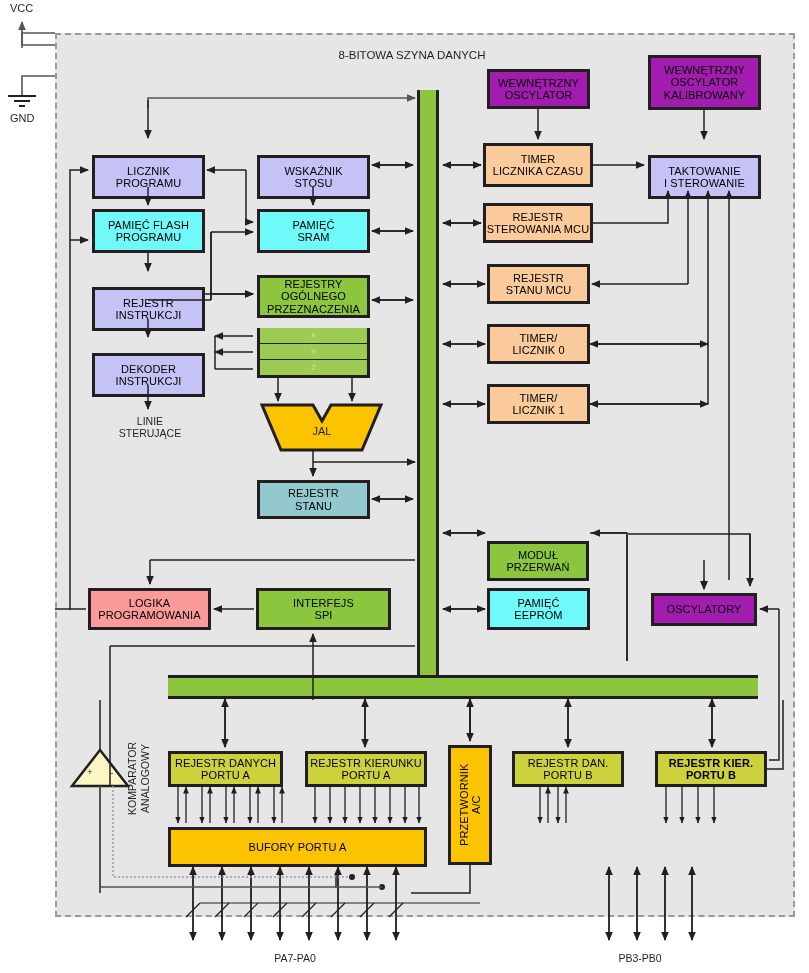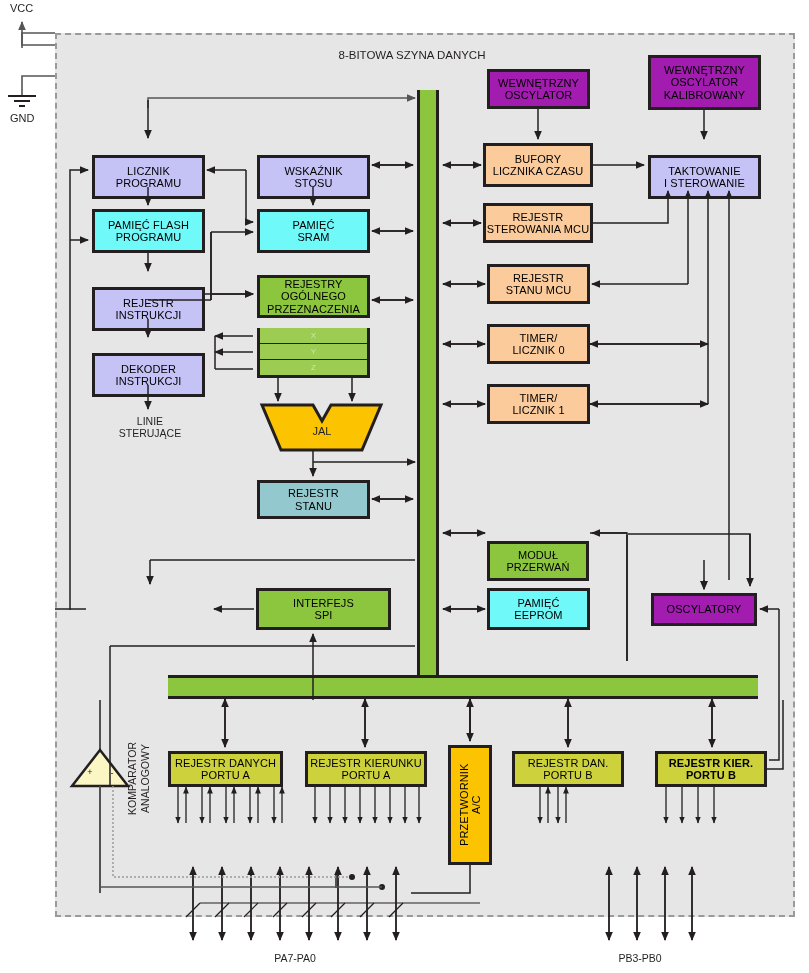--- a/index.html
+++ b/index.html
@@ -96,35 +96,37 @@
   <div class="lbl" style="left:282px;top:425px;width:80px;font-size:11px;">JAL</div>
 
   <div class="blk teal" style="left:257px;top:480px;width:113px;height:39px;">REJESTR
 STANU</div>
 
   <div class="blk amber" style="left:487px;top:69px;width:103px;height:40px;">WEWNĘTRZNY
 OSCYLATOR</div>
   <div class="blk amber" style="left:648px;top:55px;width:113px;height:55px;">WEWNĘTRZNY
 OSCYLATOR
 KALIBROWANY</div>
-  <div class="blk peach" style="left:483px;top:143px;width:110px;height:44px;">BUFORY
+  <div class="blk peach" style="left:483px;top:143px;width:110px;height:44px;">TIMER
 LICZNIKA CZASU</div>
   <div class="blk lav" style="left:648px;top:143px;width:113px;height:44px;">TAKTOWANIE
 I STEROWANIE</div>
   <div class="blk peach" style="left:483px;top:203px;width:110px;height:40px;">REJESTR
 STEROWANIA MCU</div>
   <div class="blk peach" style="left:487px;top:264px;width:103px;height:40px;">REJESTR
 STANU MCU</div>
   <div class="blk peach" style="left:487px;top:324px;width:103px;height:40px;">TIMER/
 LICZNIK 0</div>
   <div class="blk peach" style="left:487px;top:384px;width:103px;height:40px;">TIMER/
 LICZNIK 1</div>
   <div class="blk grn" style="left:487px;top:513px;width:102px;height:40px;margin-top:28px;">MODUŁ
 PRZERWAŃ</div>
 
+  <div class="blk pink" style="left:88px;top:588px;width:123px;height:42px;">LOGIKA
+PROGRAMOWANIA</div>
   <div class="blk grn" style="left:256px;top:588px;width:135px;height:42px;">INTERFEJS
 SPI</div>
   <div class="blk cyan" style="left:487px;top:588px;width:103px;height:42px;">PAMIĘĆ
 EEPROM</div>
   <div class="blk amber" style="left:651px;top:593px;width:106px;height:33px;">OSCYLATORY</div>
 
   <svg class="ov">
     <polygon points="100,750 128,786 72,786" fill="#fbf6c4" stroke="#231f20" stroke-width="2.5" stroke-linejoin="miter"></polygon>
   </svg>
   <div class="lbl" style="left:84px;top:767px;width:12px;font-size:9px;">+</div>
@@ -138,20 +140,21 @@
   <div class="blk olive" style="left:168px;top:751px;width:115px;height:36px;">REJESTR DANYCH
 PORTU A</div>
   <div class="blk olive" style="left:305px;top:751px;width:122px;height:36px;">REJESTR KIERUNKU
 PORTU A</div>
   <div class="blk gold vert" style="left:448px;top:745px;width:44px;height:120px;">PRZETWORNIK
 A/C</div>
   <div class="blk olive" style="left:512px;top:751px;width:112px;height:36px;">REJESTR DAN.
 PORTU B</div>
   <div class="blk olive" style="left:655px;top:751px;width:112px;height:36px;font-weight:bold;">REJESTR KIER.
 PORTU B</div>
+  <div class="blk gold" style="left:168px;top:827px;width:259px;height:40px;">BUFORY PORTU A</div>
 
   <div class="lbl-pin" style="left:250px;top:952px;width:90px;">PA7-PA0</div>
   <div class="lbl-pin" style="left:595px;top:952px;width:90px;">PB3-PB0</div>
 
   <svg class="ov">
     <defs>
       <marker id="ah" markerWidth="9" markerHeight="9" refX="8" refY="4.5" orient="auto" markerUnits="userSpaceOnUse">
         <path d="M0,0.7 L9,4.5 L0,8.3 z" fill="#231f20"></path>
       </marker>
       <marker id="ahg" markerWidth="9" markerHeight="9" refX="8" refY="4.5" orient="auto" markerUnits="userSpaceOnUse">

